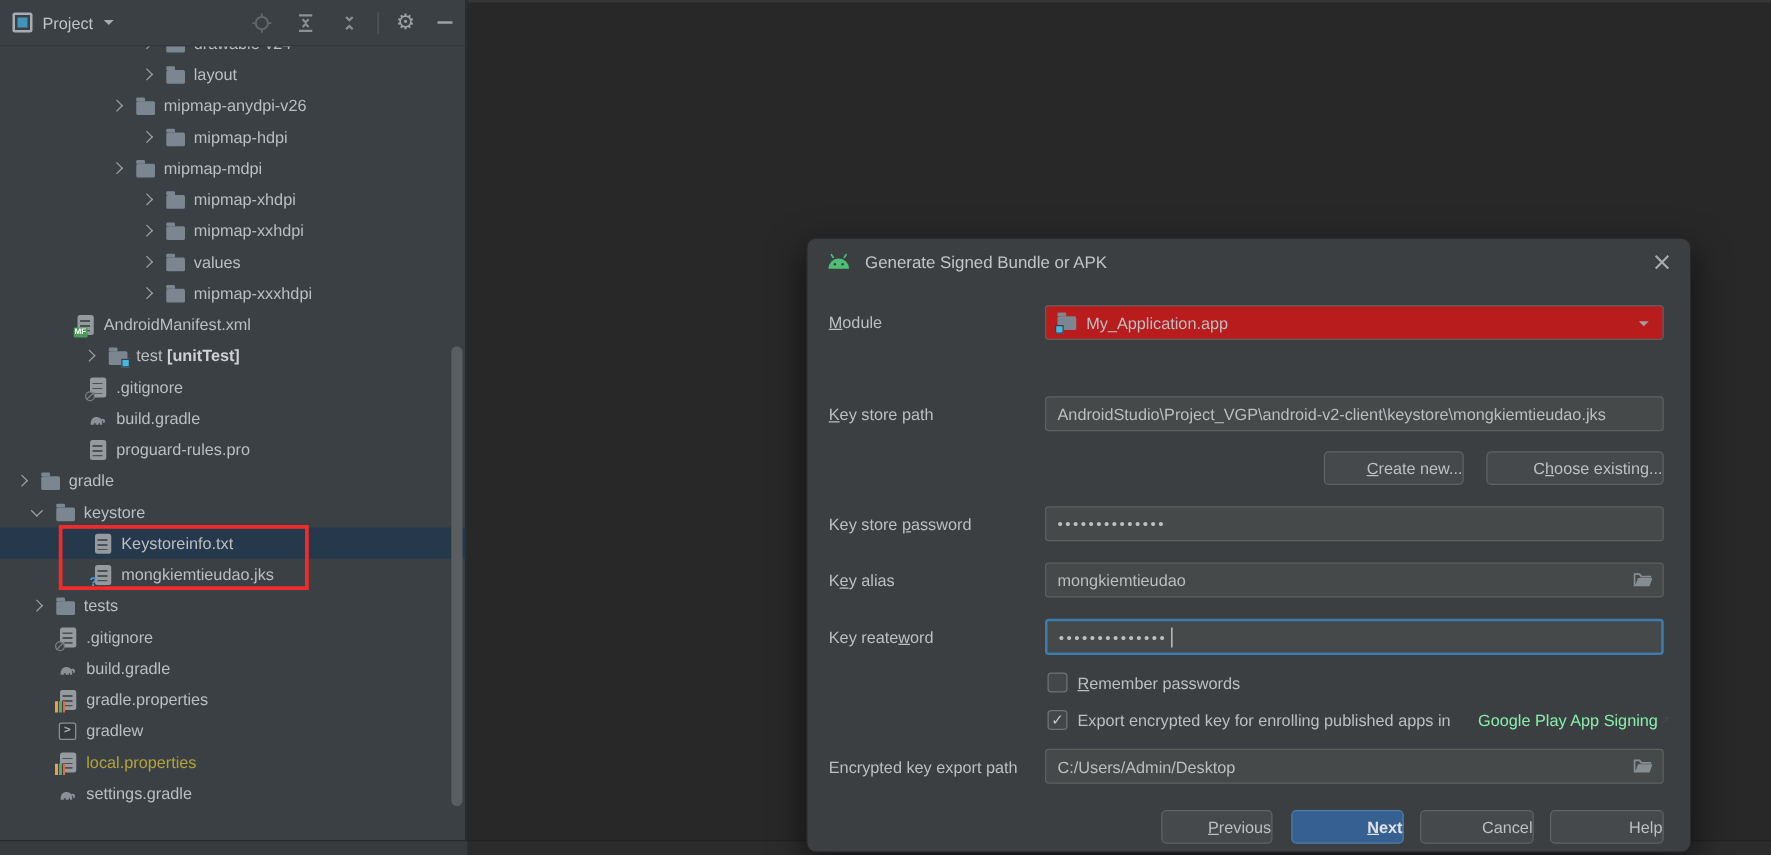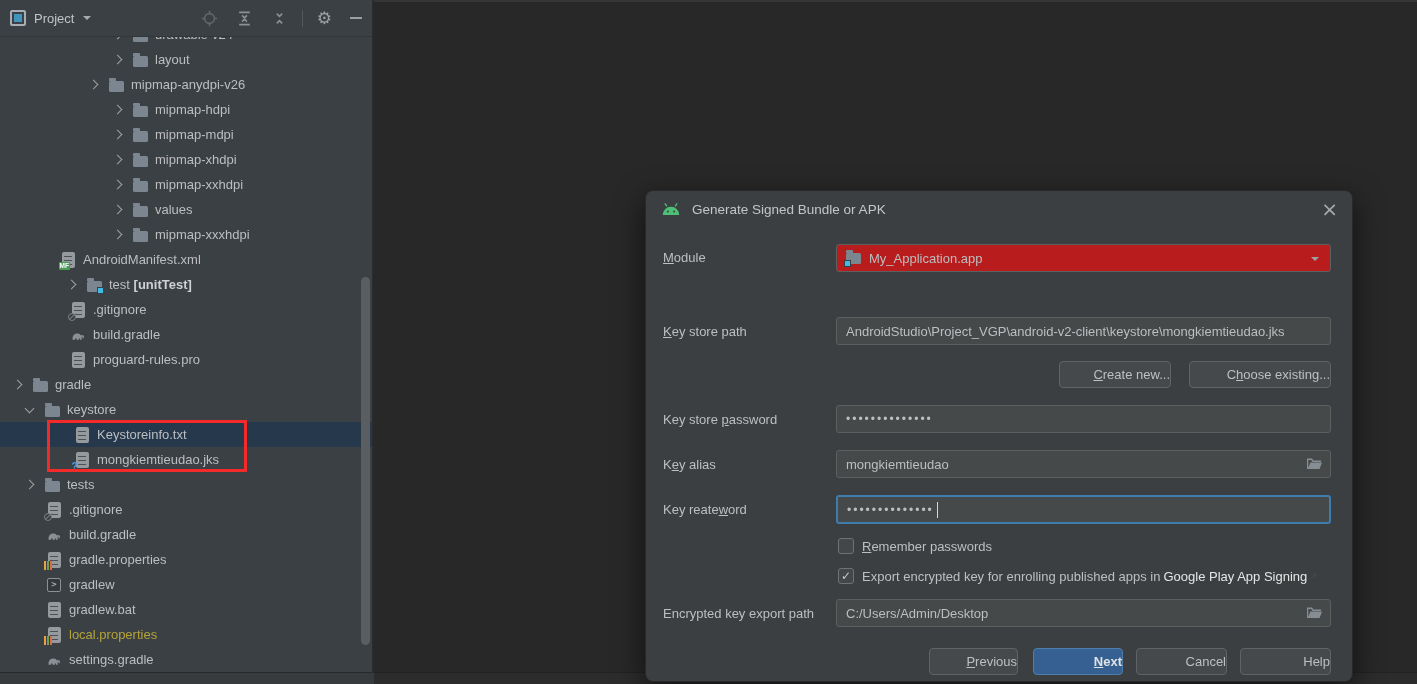--- a/index.html
+++ b/index.html
@@ -62,21 +62,21 @@
   .caret { display:inline-block; width:1px; height:16px; background:#d6d7d8; margin-left:3px; }
   .fficon { position:absolute; right:8px; top:6px; }
   .combo .dcar { position:absolute; right:11px; top:12px; margin:0; border-top-color:#9da1a4; }
   .modic { position:relative; width:15px; height:11px; background:#7b8691; border-radius:1.5px; margin-right:8px; flex:none; }
   .modic::before { content:""; position:absolute; top:-3px; left:0; width:7px; height:3px; background:#7b8691; border-radius:1px 1px 0 0; }
   .bmod { position:absolute; left:-2px; bottom:-3px; width:7px; height:7px; background:#43b9e6; border:1px solid #3c3f41; }
   .btn { position:absolute; height:27px; background:#46494b; border:1px solid #5f6365; border-radius:4px; color:#bdbfc1; font-size:13px; display:flex; align-items:center; justify-content:flex-end; }
   .btn.primary { background:#366091; border-color:#4e7fab; color:#dfe1e3; font-weight:700; }
   .cbrow { position:absolute; left:192px; display:flex; align-items:center; font-size:13px; color:#bdbfc1; }
   .cb { width:16px; height:16px; border:1px solid #6f7375; border-radius:3px; background:#43474a; margin-right:8px; display:flex; align-items:center; justify-content:center; color:#c9cbcd; font-size:12px; font-weight:700; flex:none; font-family:"DejaVu Sans",sans-serif; }
-  .link { color:#e5e5e5; margin-left:3px; }
+  .link { color:#86efac; margin-left:22px; }
   .extlink { color:#44484b; font-size:11px; margin-left:1px; font-family:"DejaVu Sans",sans-serif; }
 </style>
 </head>
 <body>
 
 <div class="panel">
 
   <div class="ptoolbar">
     <span class="pwicon">
         <i></i>
@@ -123,21 +123,21 @@
         </span>
         <span class="lbl">mipmap-anydpi-v26</span>
       </div>
     <div class="trow" style="padding-left:112px">
         <span class="chev"></span>
         <span class="ic">
           <span class="folder"></span>
         </span>
         <span class="lbl">mipmap-hdpi</span>
       </div>
-    <div class="trow" style="padding-left:112px">
+    <div class="trow" style="padding-left:88px">
         <span class="chev"></span>
         <span class="ic">
           <span class="folder"></span>
         </span>
         <span class="lbl">mipmap-mdpi</span>
       </div>
     <div class="trow" style="padding-left:112px">
         <span class="chev"></span>
         <span class="ic">
           <span class="folder"></span>
@@ -270,28 +270,20 @@
             <b class="bprops"></b>
           </span>
         </span>
         <span class="lbl">gradle.properties</span>
       </div>
     <div class="trow" style="padding-left:46px">
         <span class="ic">
           <b class="term">&gt;</b>
         </span>
         <span class="lbl">gradlew</span>
-      </div>
-    <div class="trow" style="padding-left:46px">
-        <span class="ic">
-          <span class="file">
-            <i class="lines"></i>
-          </span>
-        </span>
-        <span class="lbl">gradlew.bat</span>
       </div>
     <div class="trow" style="padding-left:46px">
         <span class="ic">
           <span class="file">
             <i class="lines"></i>
             <b class="bprops"></b>
           </span>
         </span>
         <span class="lbl mod">local.properties</span>
       </div>

